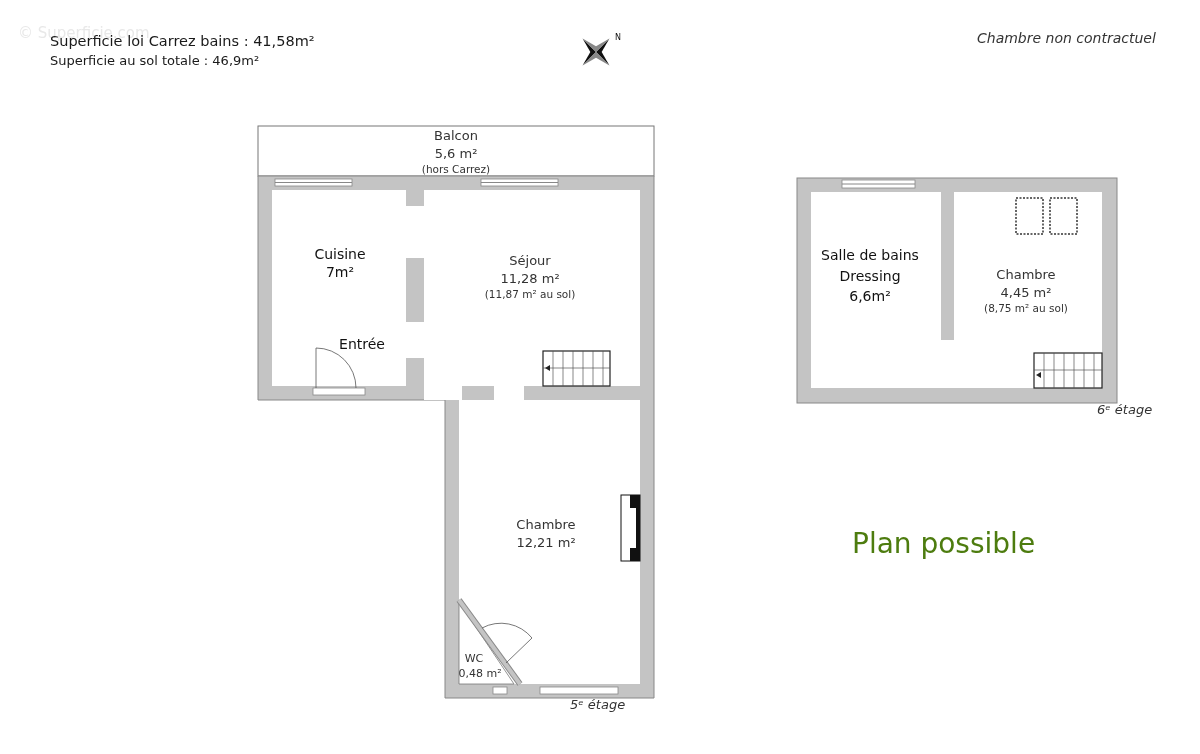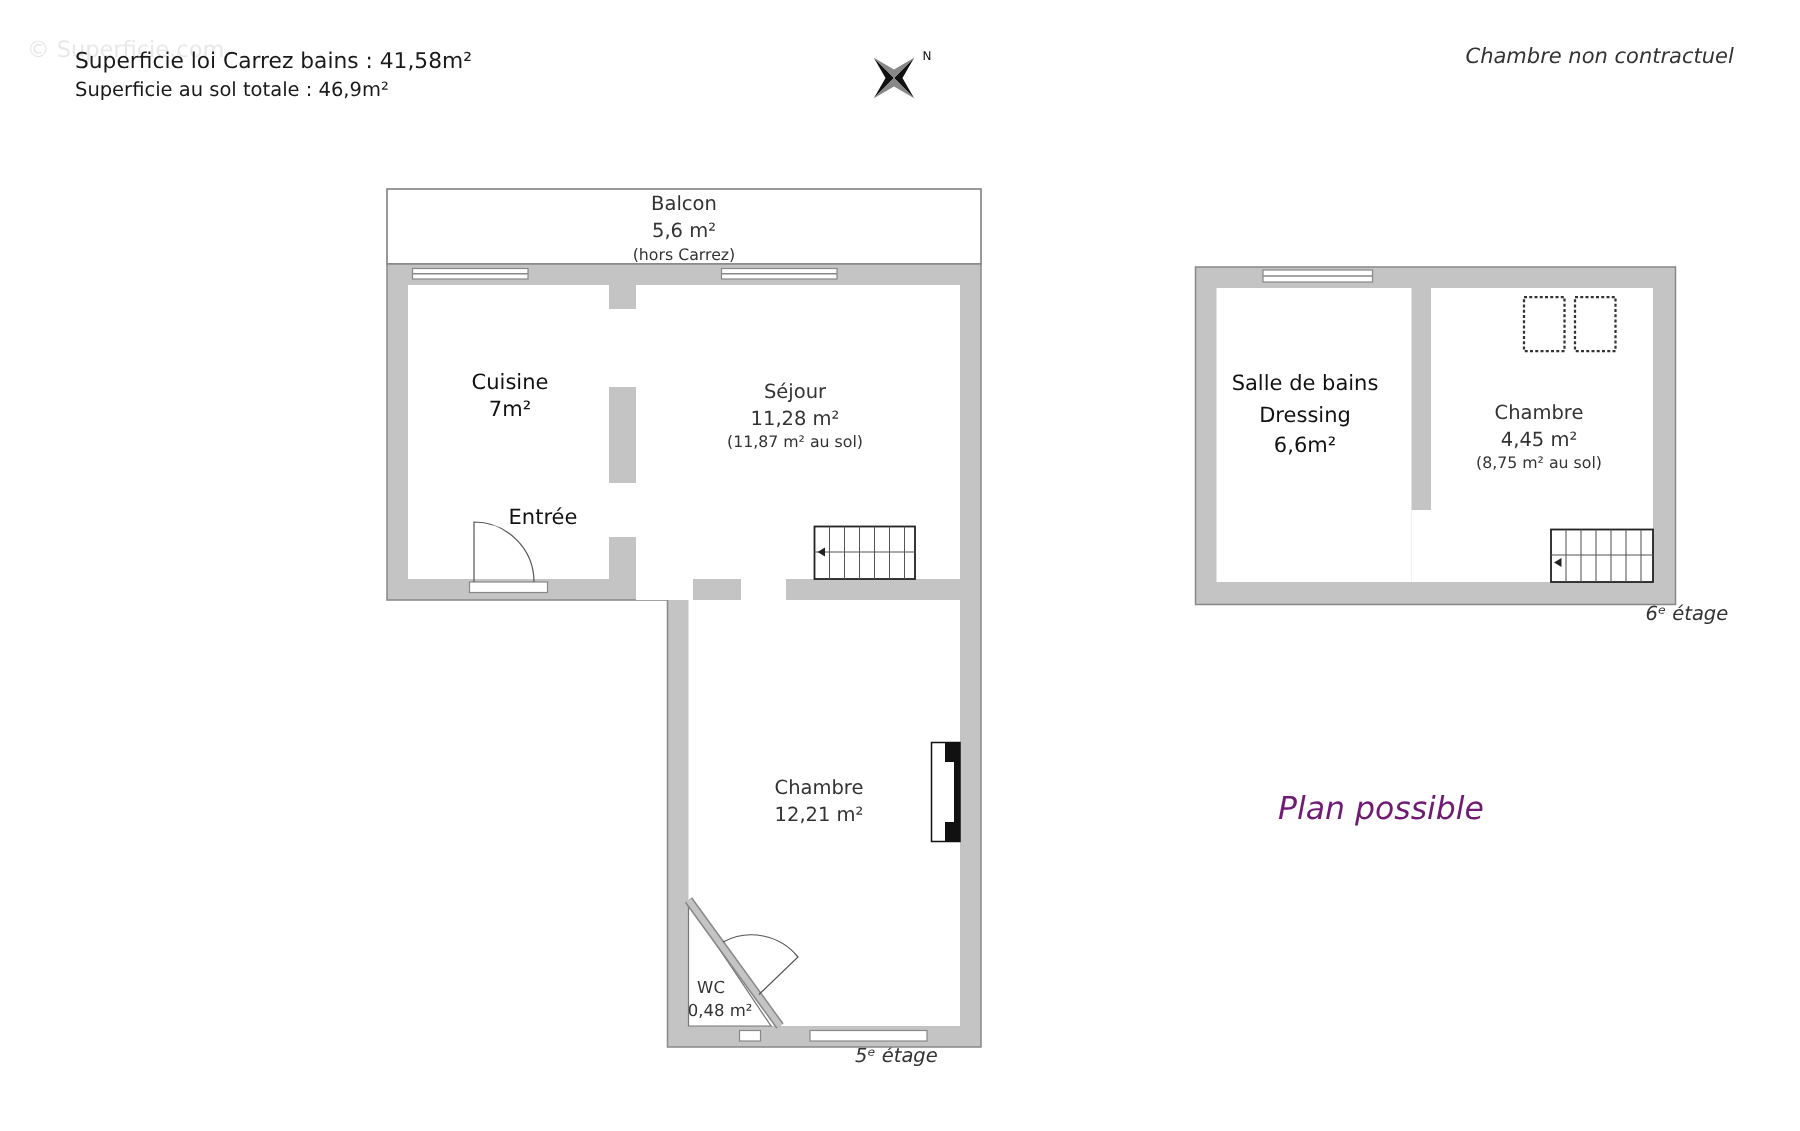--- a/index.html
+++ b/index.html
@@ -2,21 +2,21 @@
 <html><head>
 <meta charset="utf-8">
 <style>
   html,body{margin:0;padding:0;background:#fff;}
   body{width:1200px;height:754px;position:relative;overflow:hidden;font-family:"DejaVu Sans","Liberation Sans",sans-serif;color:#222;}
   .abs{position:absolute;}
   .hdr1{left:50px;top:33px;font-size:14.5px;color:#1a1a1a;}
   .hdr2{left:50px;top:53px;font-size:13px;color:#1a1a1a;}
   .wm{left:18px;top:24px;font-size:15px;color:#e8e8e8;}
   .disclaimer{left:977px;top:30px;font-size:14px;font-style:italic;color:#333;}
-  .plan-label{left:852px;top:527px;font-size:21px;color:#701a75;font-style:italic;}
+  .plan-label{left:852px;top:527px;font-size:28px;color:#4d7c0f;}
   .floor-label{font-size:13px;font-style:italic;color:#333;}
   svg text{font-family:"DejaVu Sans","Liberation Sans",sans-serif;}
 </style>
 </head>
 <body>
 
 <div class="abs wm">© Superficie.com</div>
 <div class="abs hdr1">Superficie loi Carrez bains : 41,58m²</div>
 <div class="abs hdr2">Superficie au sol totale : 46,9m²</div>
 <div class="abs disclaimer">Chambre non contractuel</div>

